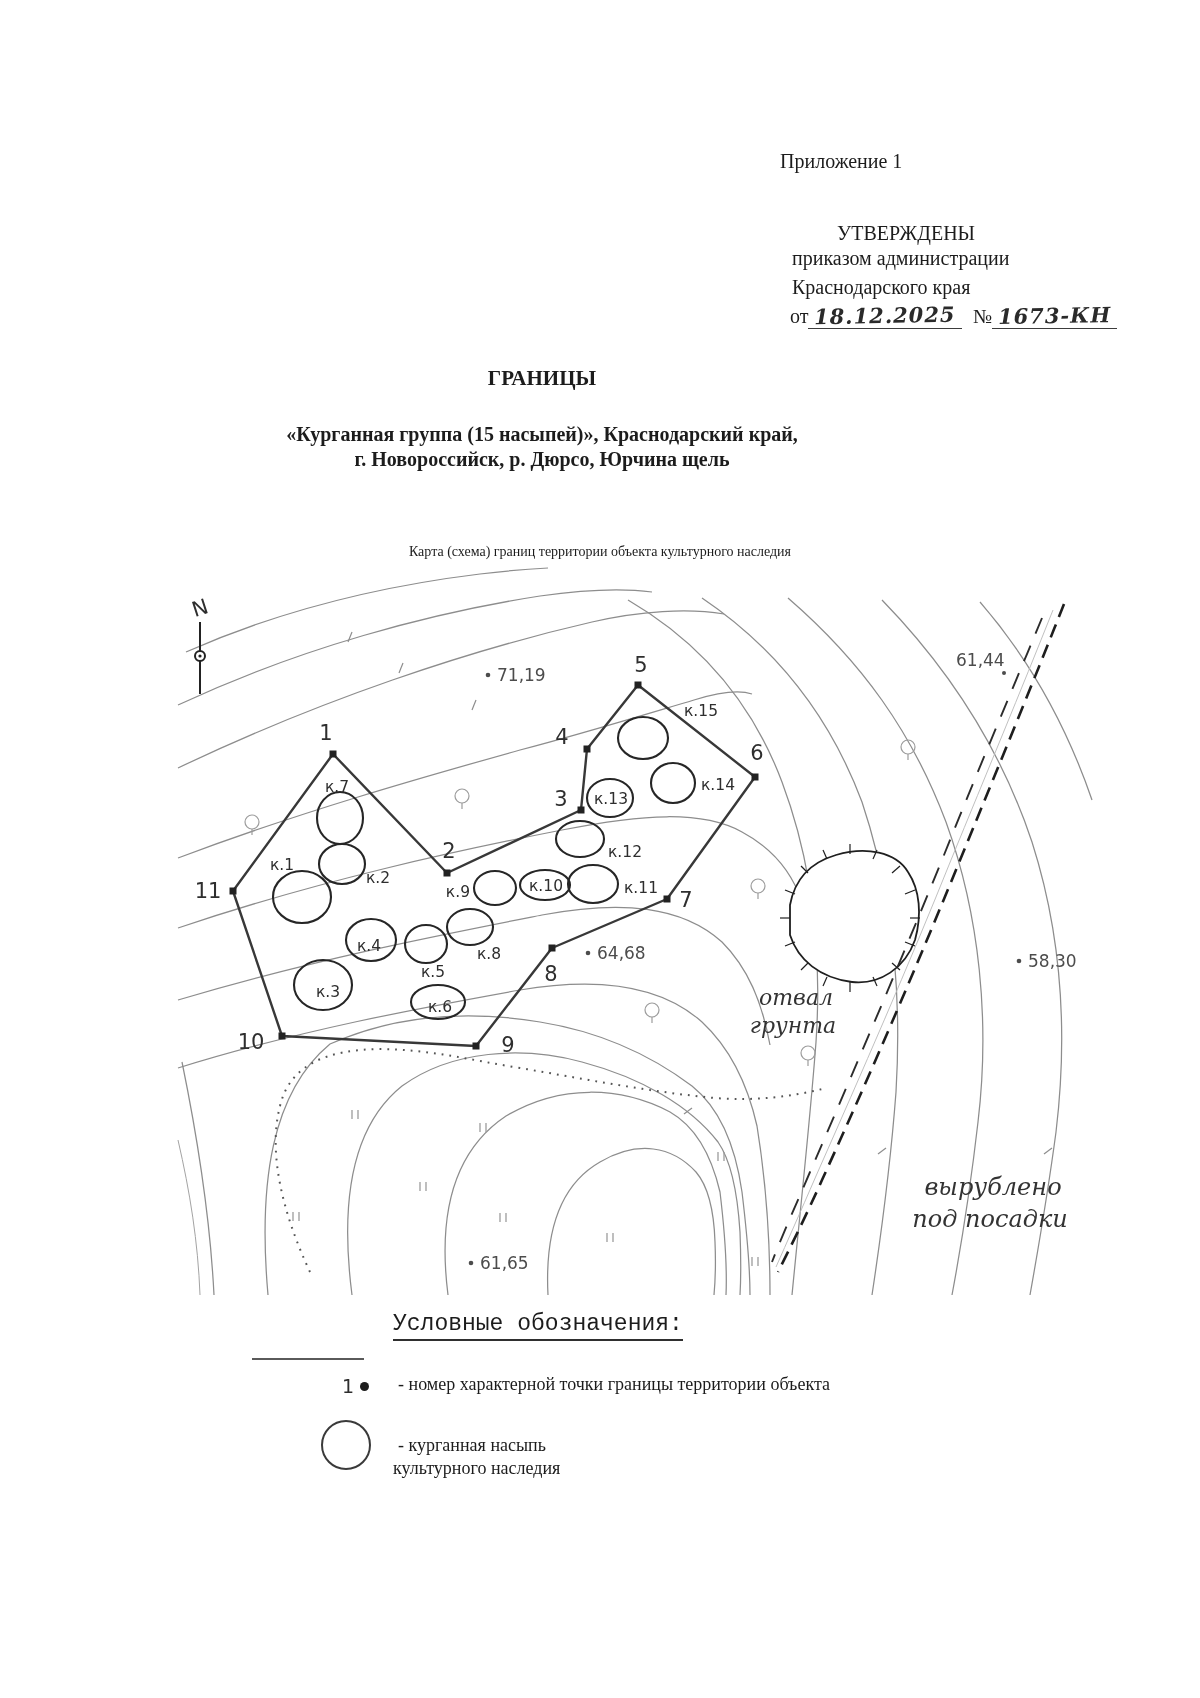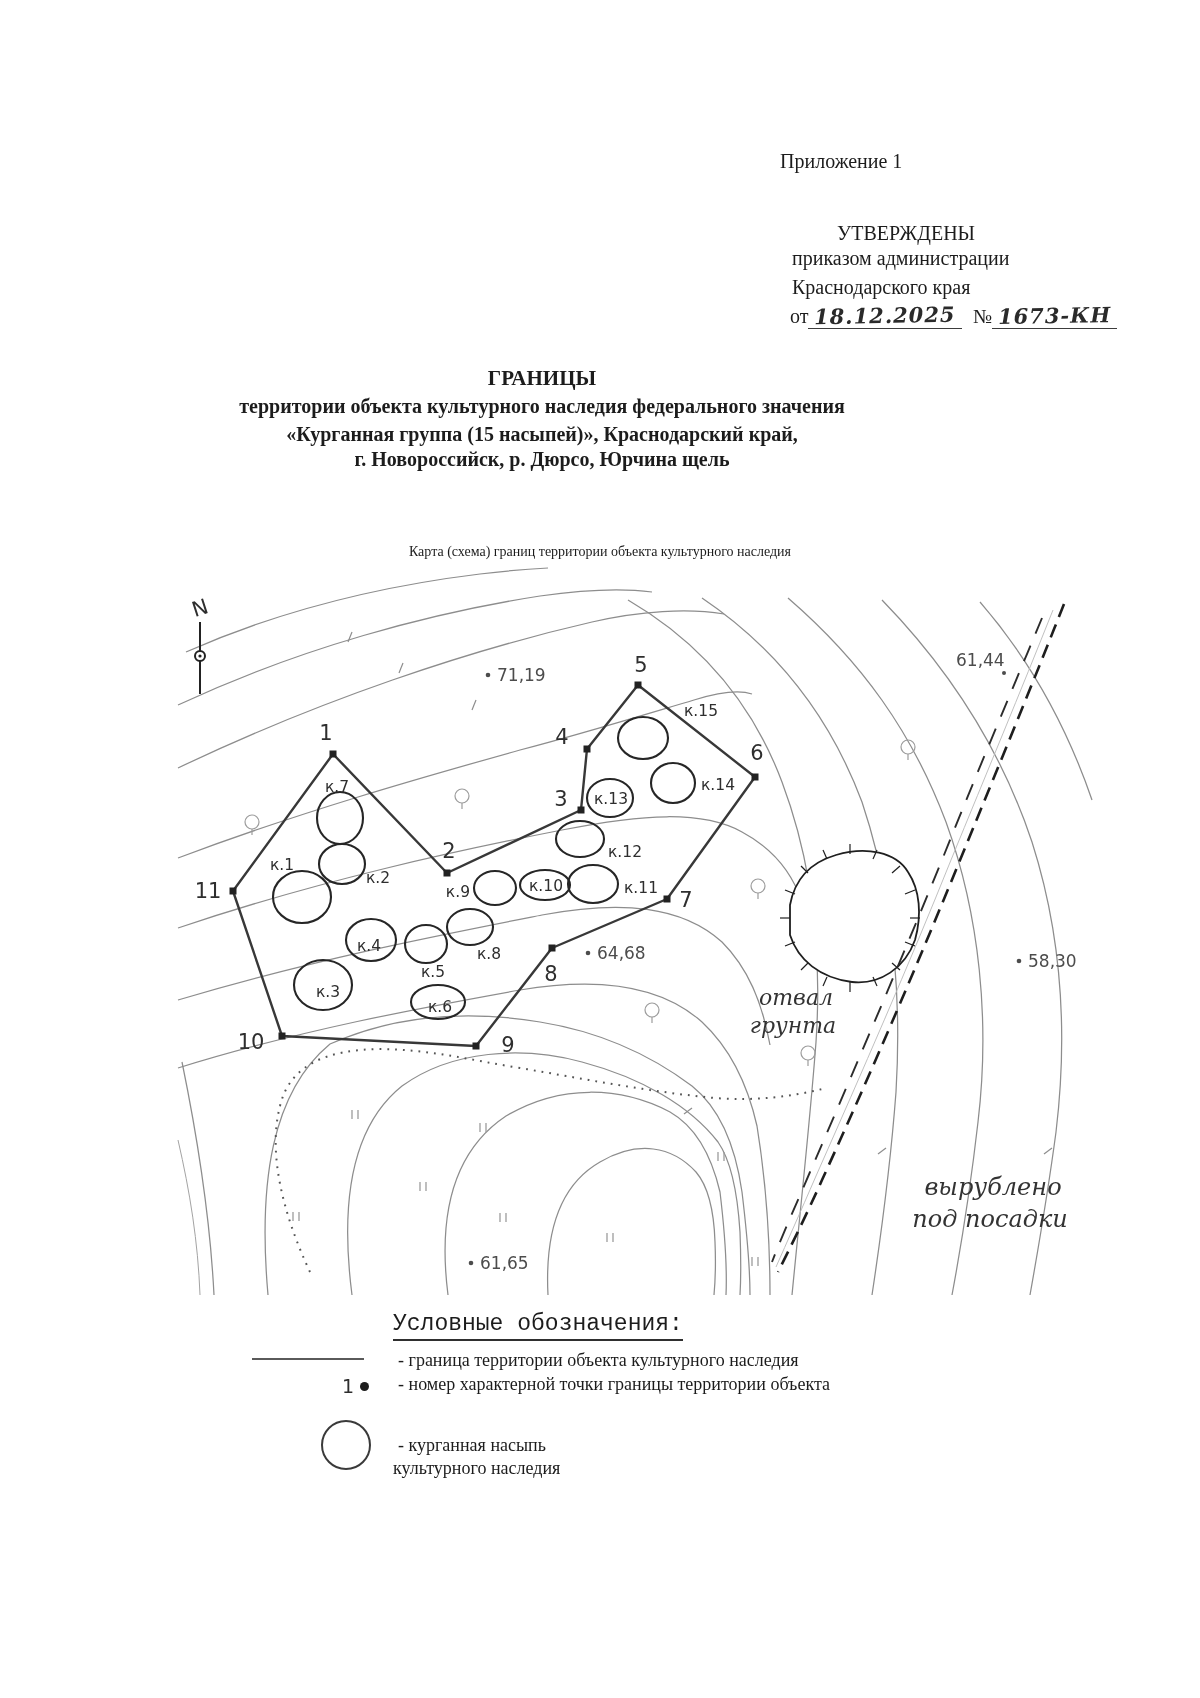--- a/index.html
+++ b/index.html
@@ -50,21 +50,20 @@
   <div class="abs hdr" style="left:780px;top:149px;">Приложение 1</div>
   <div class="abs hdr" style="left:793px;top:221px;margin-left:44px;">УТВЕРЖДЕНЫ</div>
   <div class="abs hdr" style="left:792px;top:246px;">приказом администрации</div>
   <div class="abs hdr" style="left:792px;top:275px;">Краснодарского края</div>
   <div class="abs hdr" style="left:790px;top:303px;">
     <span>от</span><span class="u"><span class="hand">18.12.2025</span></span>
     <span style="margin-left:6px;">№</span><span class="u"><span class="hand">1673-КН</span></span>
   </div>
 
   <div class="abs titleline" style="top:366px;font-size:21px;">ГРАНИЦЫ</div>
-  <div class="abs titleline" style="top:395px;font-size:20px;">территории объекта культурного наследия федерального значения</div>
   <div class="abs titleline" style="top:423px;font-size:20px;">«Курганная группа (15 насыпей)», Краснодарский край,</div>
   <div class="abs titleline" style="top:448px;font-size:20px;">г. Новороссийск, р. Дюрсо, Юрчина щель</div>
   <div class="abs caption" style="top:544px;">Карта (схема) границ территории объекта культурного наследия</div>
 
   <svg width="1200" height="1698" viewBox="0 0 1200 1698">
 
     <g>
       <path class="contour" d="M 186,652 C 290,606 390,585 480,574 C 505,571 528,569 548,568"></path>
       <path class="contour" d="M 178,705 C 300,648 430,613 540,596 C 582,590 622,588 652,592"></path>
       <path class="contour" d="M 178,768 C 320,700 470,650 592,622 C 640,611 688,608 724,614"></path>
@@ -272,21 +271,20 @@
       <text class="area" x="796" y="1005">отвал</text>
       <text class="area" x="793" y="1033">грунта</text>
       <text class="area2" x="993" y="1195">вырублено</text>
       <text class="area2" x="990" y="1227">под посадки</text>
     </g>
   </svg>
 
   <div class="abs leg-head" style="left:393px;top:1311px;font-family:Liberation Mono, monospace;"><span>Условные обозначения:</span></div>
 
   <div class="abs leg-line" style="left:252px;top:1358px;"></div>
-  <div class="abs leg-text" style="left:398px;top:1350px;">- граница территории объекта  культурного наследия</div>
 
   <div class="abs leg-pt" style="left:342px;top:1375px;"><span>1</span><span class="leg-dot" style="margin-left:6px;margin-bottom:2px;"></span></div>
   <div class="abs leg-text" style="left:398px;top:1374px;">- номер характерной точки границы территории объекта</div>
   <div class="abs leg-text" style="left:393px;top:1410px;margin-top:48px;">культурного наследия</div>
 
   <div class="abs leg-circle" style="left:321px;top:1420px;"></div>
   <div class="abs leg-text" style="left:398px;top:1435px;">- курганная насыпь</div>
 
 </div>
 

